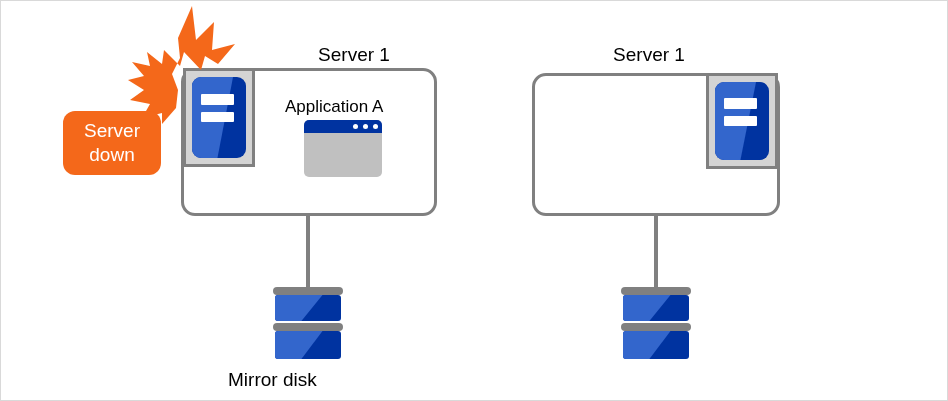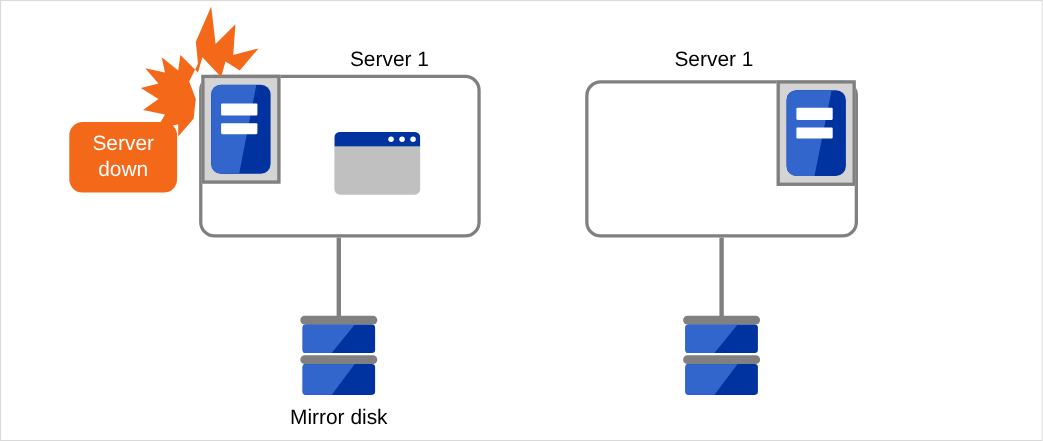--- a/index.html
+++ b/index.html
@@ -115,21 +115,20 @@
     content: "";
     position: absolute;
     left: 0; top: 0; bottom: 0;
     width: 100%;
     background: #3366cc;
     clip-path: polygon(0 0, 72% 0, 40% 100%, 0 100%);
   }
   .disk-label {
     font-size: 19px;
     color: #000000;
-    text-align: center;
     white-space: nowrap;
     line-height: 1;
   }
 
   
   .connector { background: #808080; }
 
   
   .alert-badge {
     background: #f4681a;
@@ -156,20 +155,21 @@
 
   <div class="abs server-box" style="left:180px; top:67px; width:256px; height:148px;"></div>
 
   <div class="abs tower" style="left:182px; top:67px; width:72px; height:99px;">
     <div class="tower-body">
       <div class="tower-slot s1"></div>
       <div class="tower-slot s2"></div>
     </div>
   </div>
 
+  <div class="abs app-label" style="left:284px; top:97px;">Application A</div>
 
   <div class="abs appwin" style="left:303px; top:119px; width:78px; height:57px;">
     <div class="appwin-bar">
       <span class="appwin-dot" style="right:24px;"></span>
       <span class="appwin-dot" style="right:14px;"></span>
       <span class="appwin-dot" style="right:4px;"></span>
     </div>
   </div>
 
   <div class="abs connector" style="left:305px; top:215px; width:4px; height:72px;"></div>

